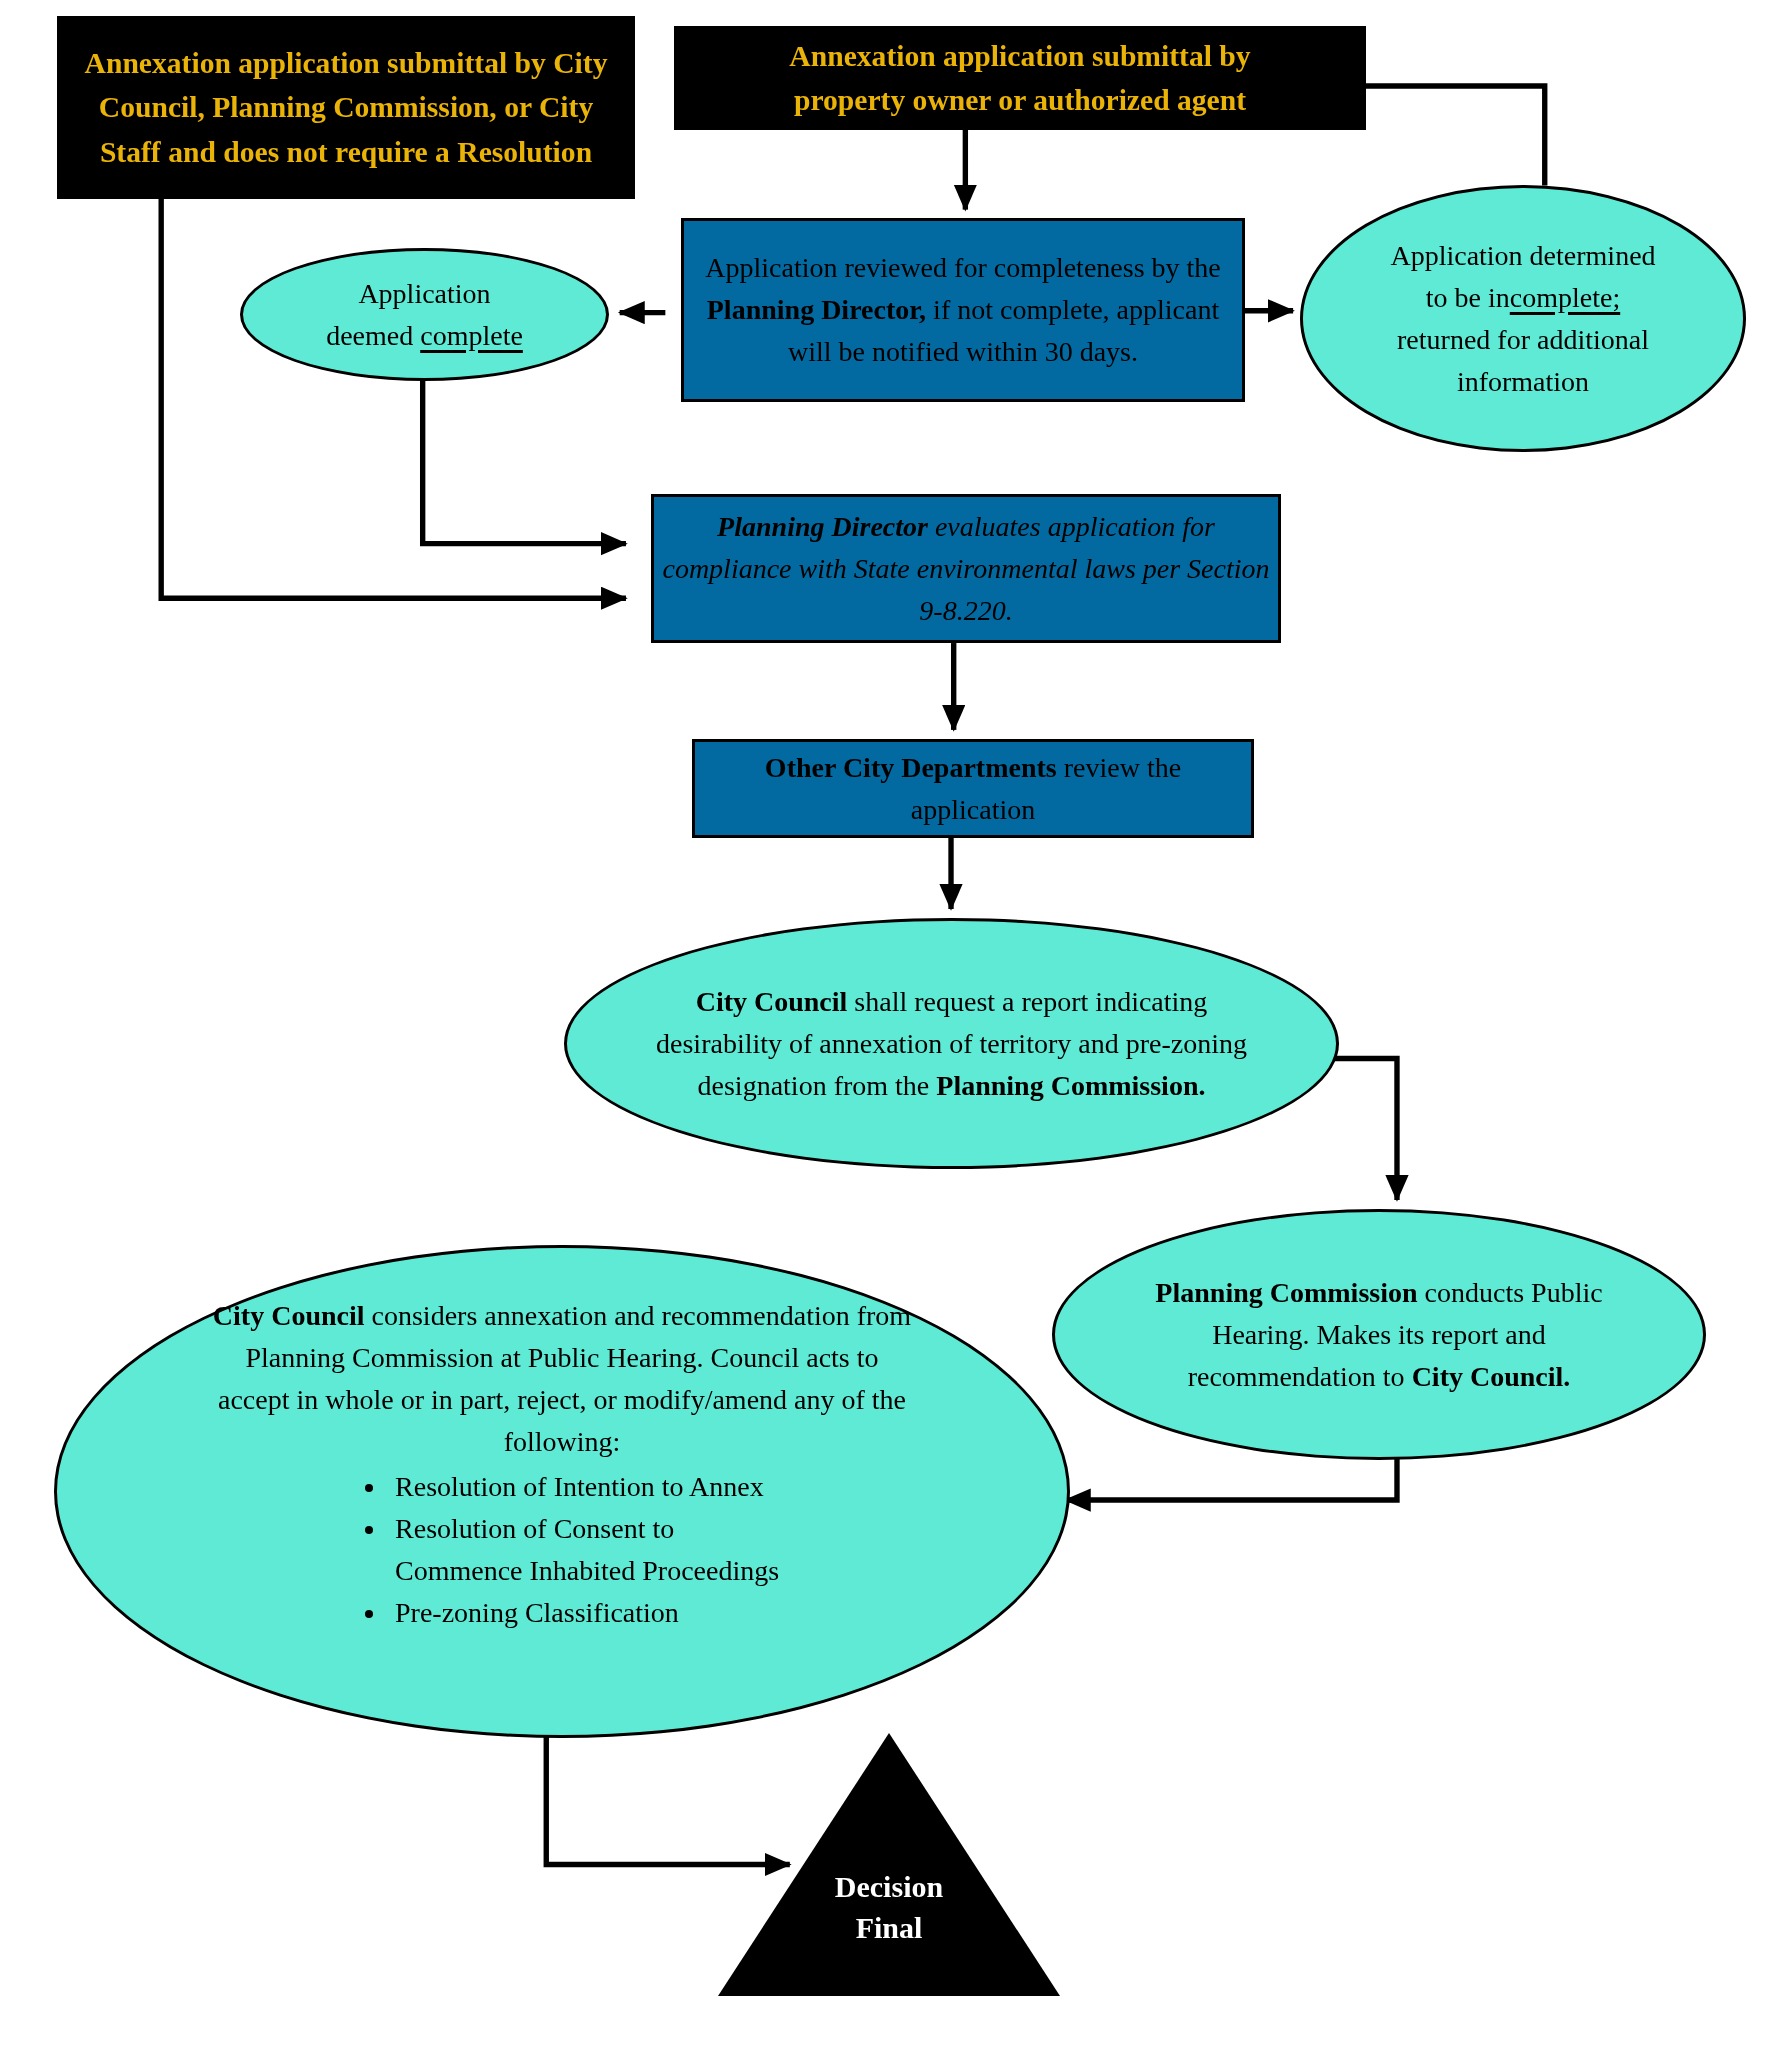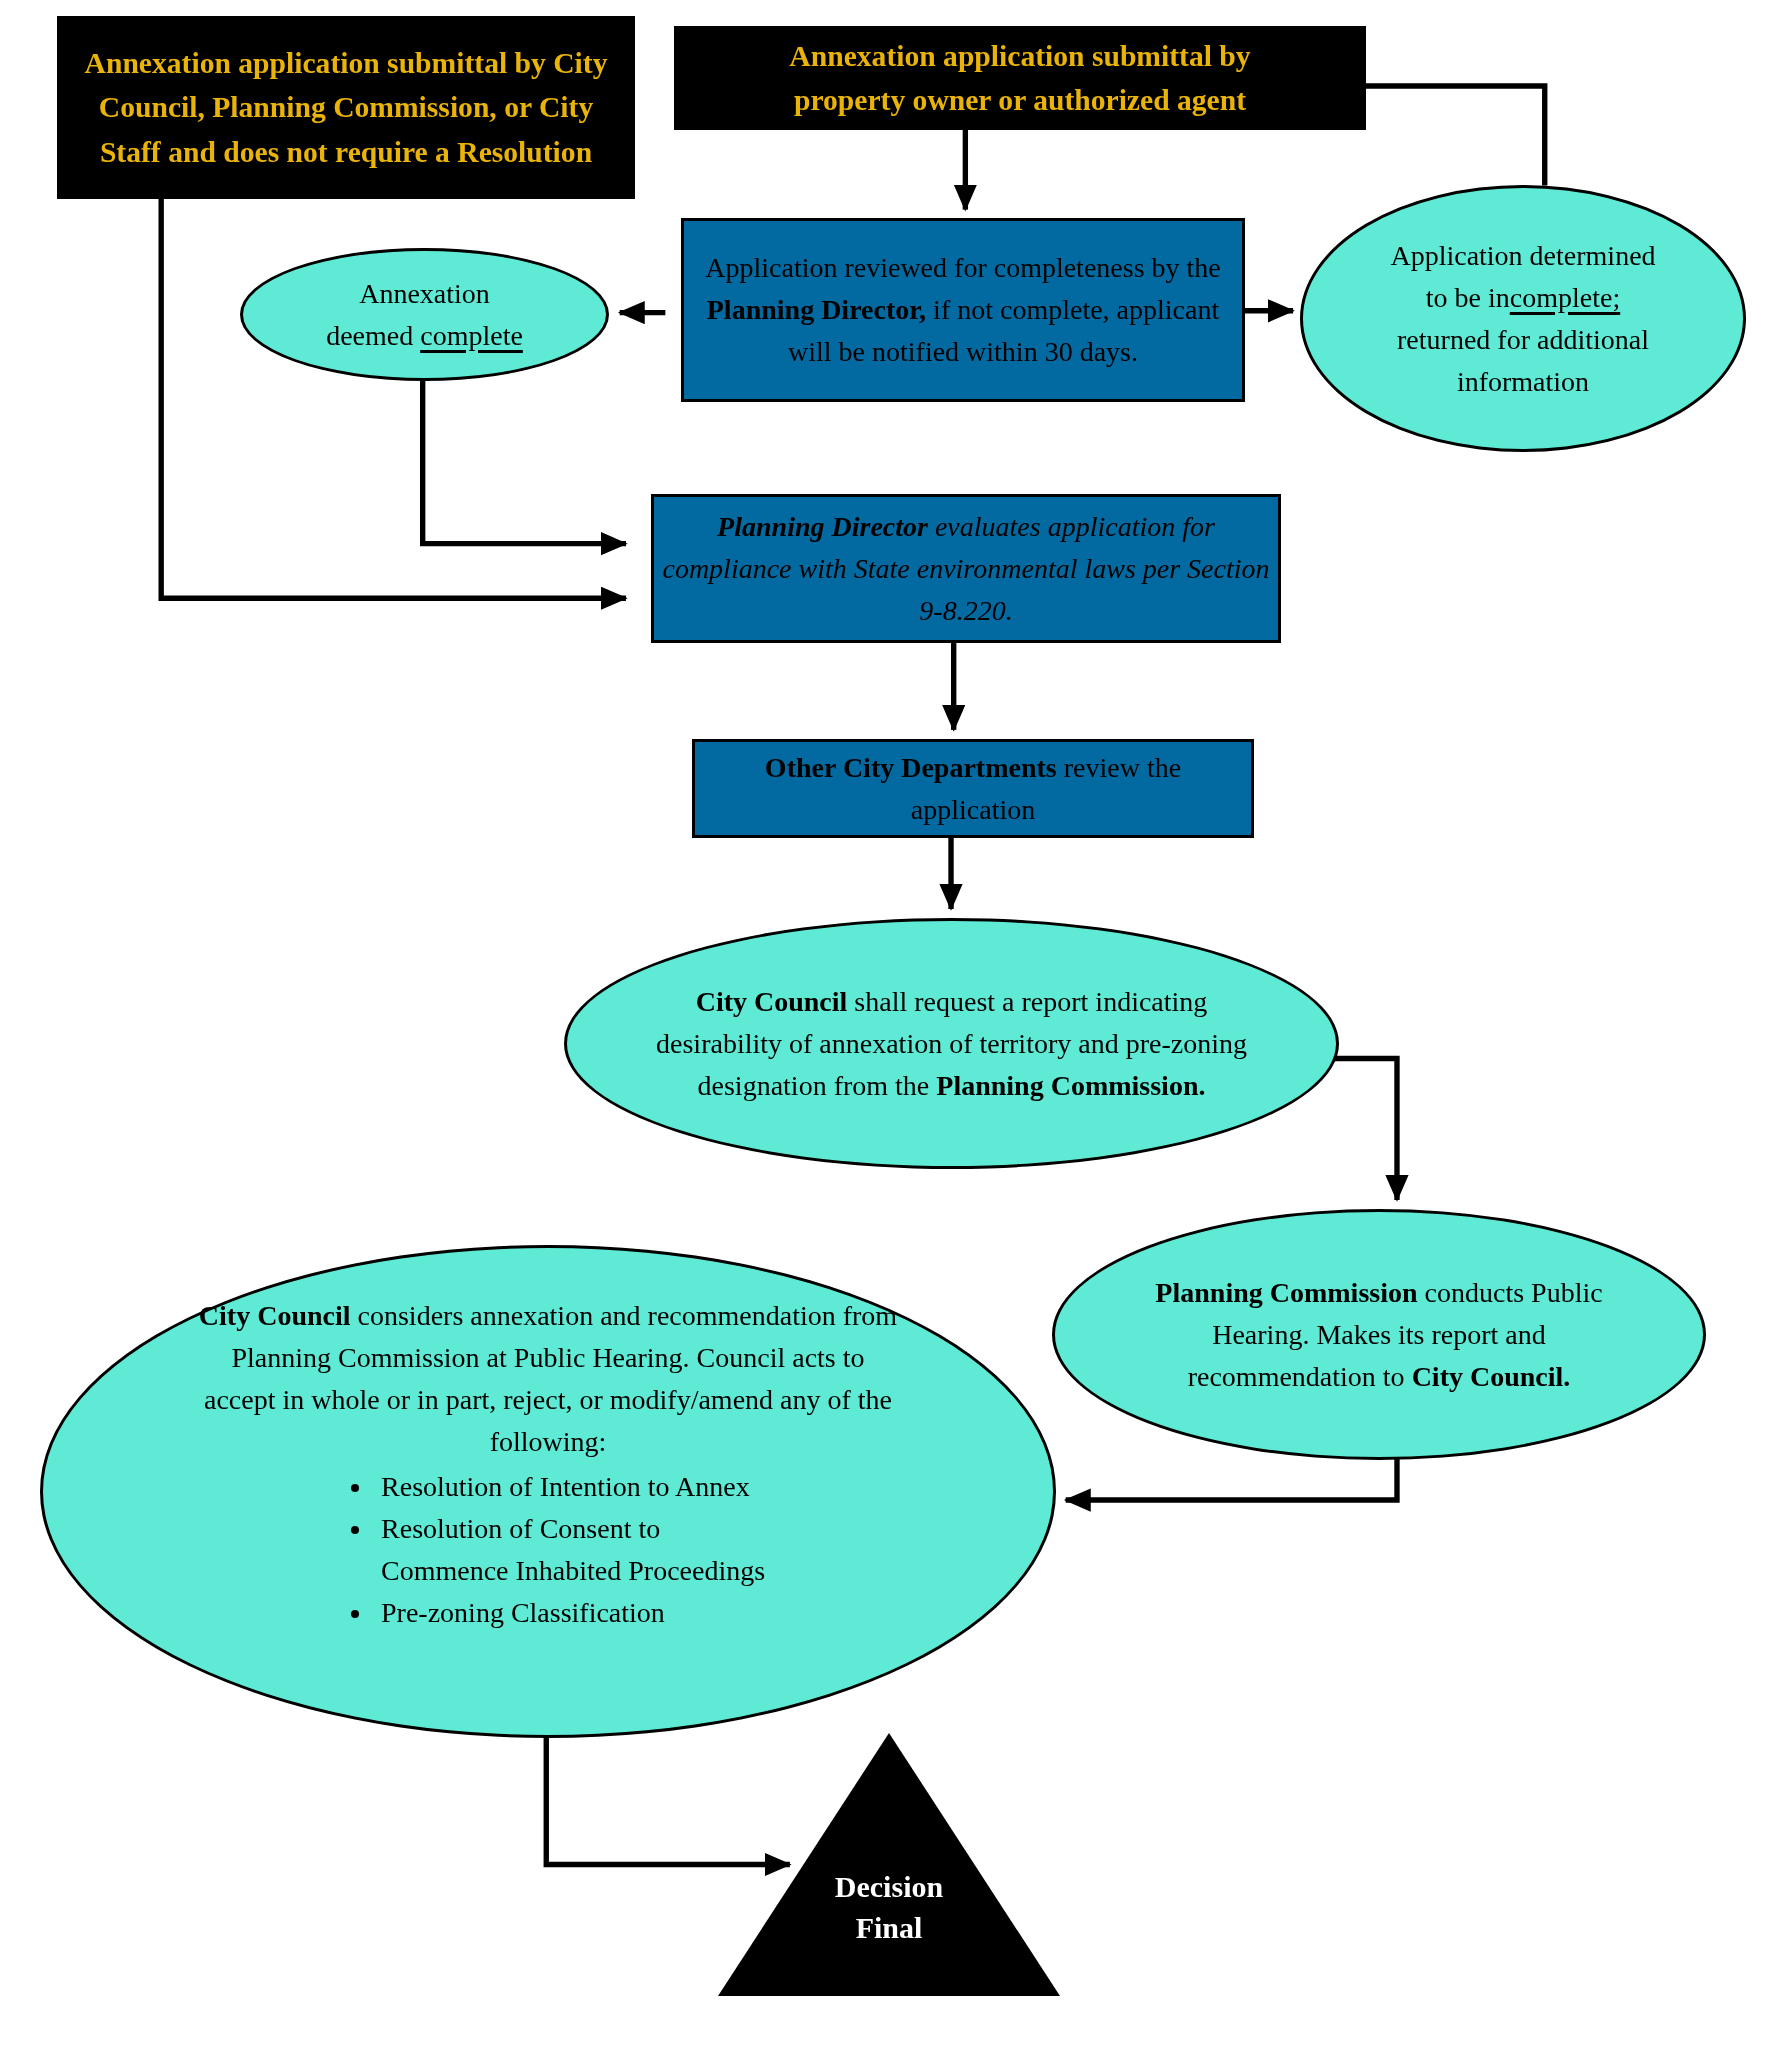--- a/index.html
+++ b/index.html
@@ -105,21 +105,21 @@
   </div>
 
   <div class="node box" style="left:665px; top:218px; width:564px; height:184px;">
     <div class="txt" style="width:518px;">
       <span>Application reviewed for completeness by the </span><span class="b">Planning Director,</span><span> if not complete, applicant will be notified within 30 days.</span>
     </div>
   </div>
 
   <div class="node ellipse" style="left:240px; top:248px; width:369px; height:133px;">
     <div class="txt">
-      <div>Annexation</div>
+      <div>Application</div>
       <div><span>deemed </span><span class="u">complete</span></div>
     </div>
   </div>
 
   <div class="node ellipse" style="left:1300px; top:185px; width:446px; height:267px;">
     <div class="txt">
       <div>Application determined</div>
       <div><span>to be in</span><span class="u">complete;</span></div>
       <div>returned for additional</div>
       <div>information</div>
@@ -143,21 +143,21 @@
       <span class="b">City Council</span><span> shall request a report indicating desirability of annexation of territory and pre-zoning designation from the </span><span class="b">Planning Commission.</span>
     </div>
   </div>
 
   <div class="node ellipse" style="left:1052px; top:1209px; width:654px; height:251px;">
     <div class="txt" style="width:466px;">
       <span class="b">Planning Commission</span><span> conducts Public Hearing.  Makes its report and recommendation to </span><span class="b">City Council.</span>
     </div>
   </div>
 
-  <div class="node ellipse" style="left:40px; top:1245px; width:1016px; height:493px;">
+  <div class="node ellipse" style="left:54px; top:1245px; width:1016px; height:493px;">
     <div class="txt" style="width:699px; padding-bottom:54px;">
       <div>
         <span class="b">City Council</span><span> considers annexation and recommendation from Planning Commission at Public Hearing.  Council acts to accept in whole or in part, reject, or modify/amend any of the following:</span>
       </div>
       <ul class="bullets">
         <li>Resolution of Intention to Annex</li>
         <li><span>Resolution of Consent to</span><br><span>Commence Inhabited Proceedings</span></li>
         <li>Pre-zoning Classification</li>
       </ul>
     </div>

